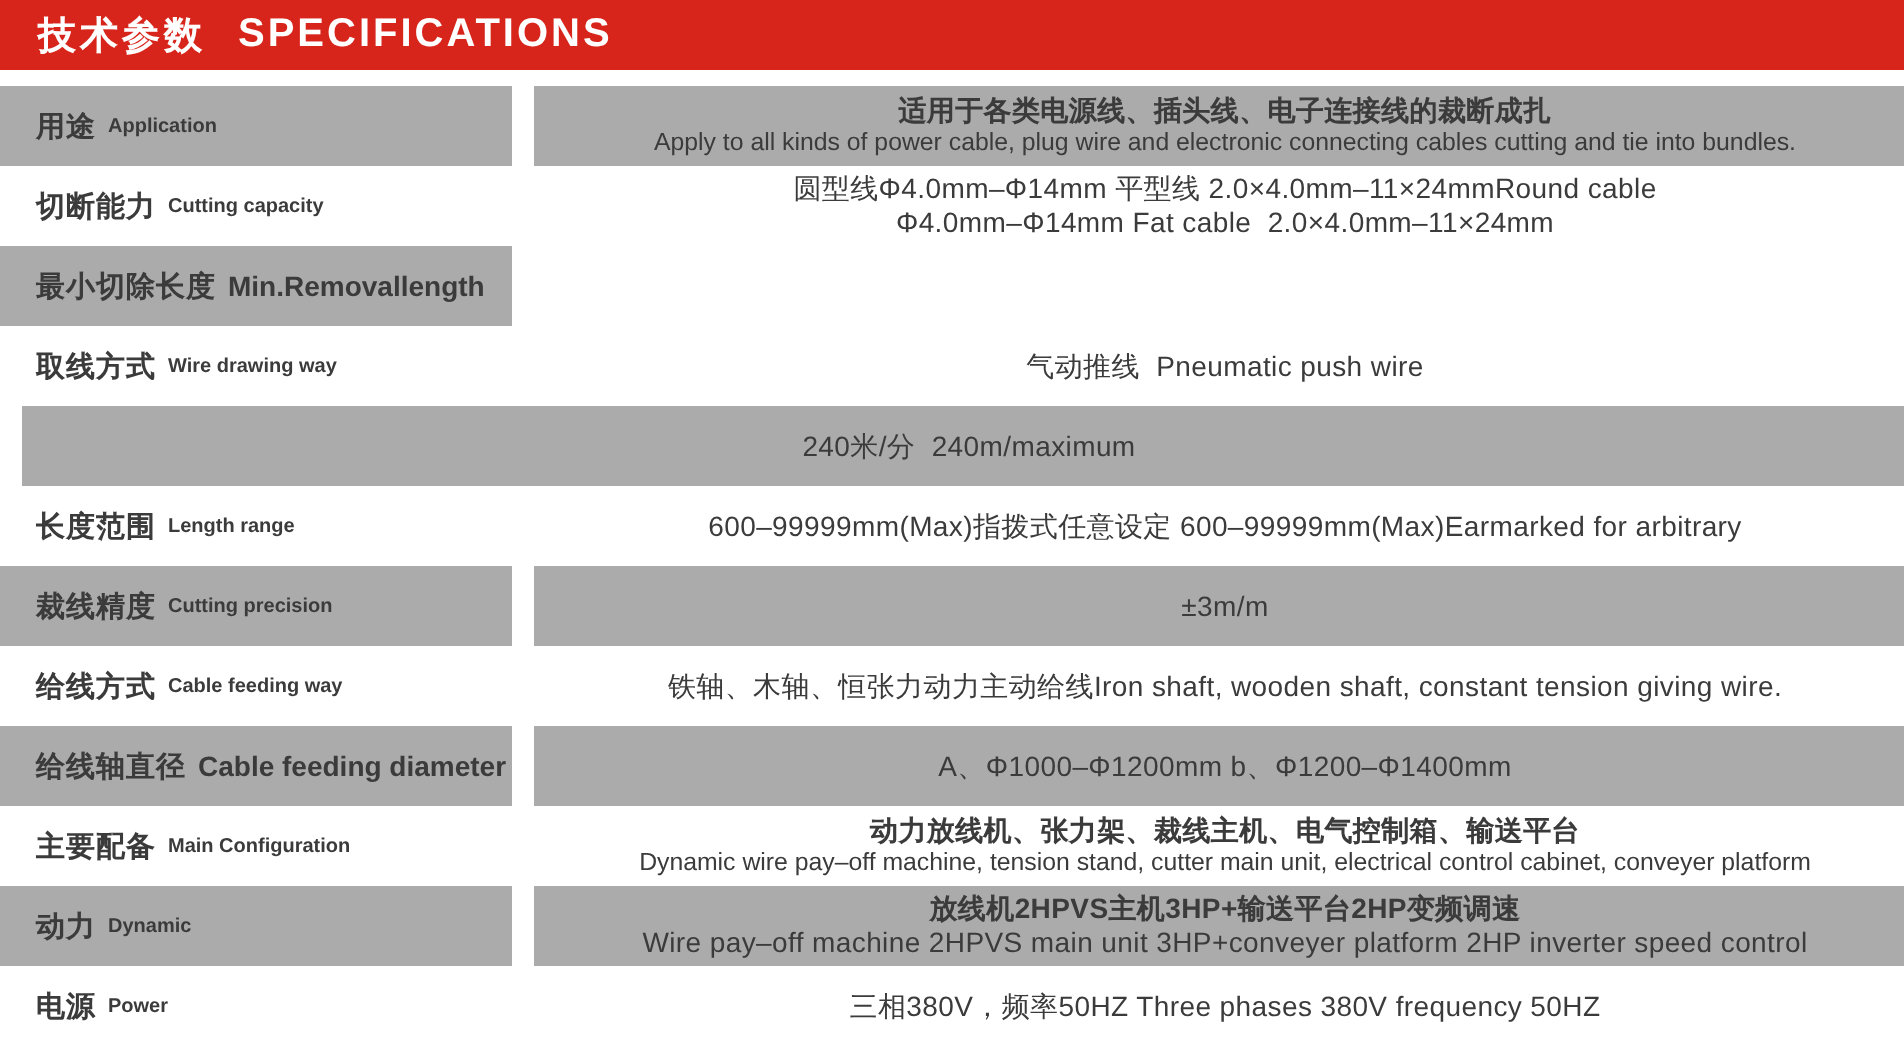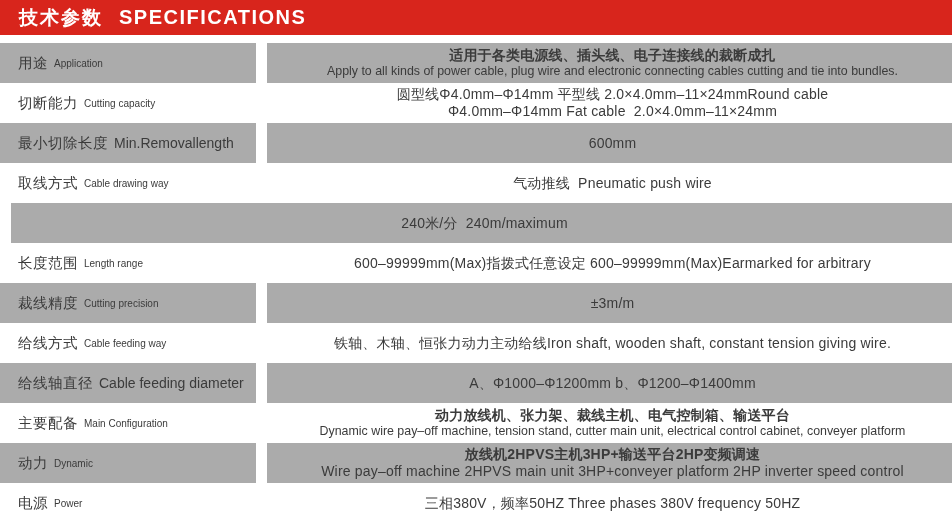--- a/index.html
+++ b/index.html
@@ -35,20 +35,21 @@
   .tbl { margin-top: 8px; }
   .row { display: flex; height: 40px; }
   .cell-label {
     width: 256px;
     box-sizing: border-box;
     display: flex;
     align-items: center;
     padding-left: 18px;
     white-space: nowrap;
     overflow: hidden;
+    font-weight: bold;
   }
   .lab-zh { font-size: 14.5px; letter-spacing: 0.5px; }
   .lab-en { font-size: 10px; margin-left: 6px; }
   .lab-en.small { font-size: 14px; }
   .col-gap { width: 11px; background: #ffffff; }
   .cell-value {
     flex: 1;
     box-sizing: border-box;
     display: flex;
     flex-direction: column;
@@ -98,28 +99,25 @@
           <div class="vline">圆型线Φ4.0mm–Φ14mm 平型线 2.0×4.0mm–11×24mmRound cable</div>
           <div class="vline">Φ4.0mm–Φ14mm Fat cable  2.0×4.0mm–11×24mm</div>
         </div>
       </div>
       <div class="row gray">
         <div class="cell-label">
           <span class="lab-zh">最小切除长度</span>
           <span class="lab-en small">Min.Removallength</span>
         </div>
         <div class="col-gap"></div>
-        <div class="cell-value">
-          <div class="vline">600mm</div>
-        </div>
       </div>
       <div class="row white">
         <div class="cell-label">
           <span class="lab-zh">取线方式</span>
-          <span class="lab-en">Cable drawing way</span>
+          <span class="lab-en">Wire drawing way</span>
         </div>
         <div class="col-gap"></div>
         <div class="cell-value">
           <div class="vline">气动推线  Pneumatic push wire</div>
         </div>
       </div>
       <div class="row gray">
         <div class="col-gap"></div>
         <div class="cell-value">
           <div class="vline">240米/分  240m/maximum</div>

